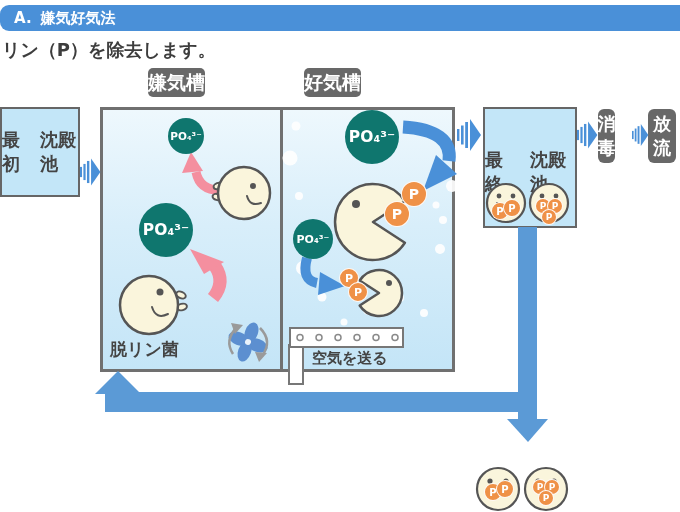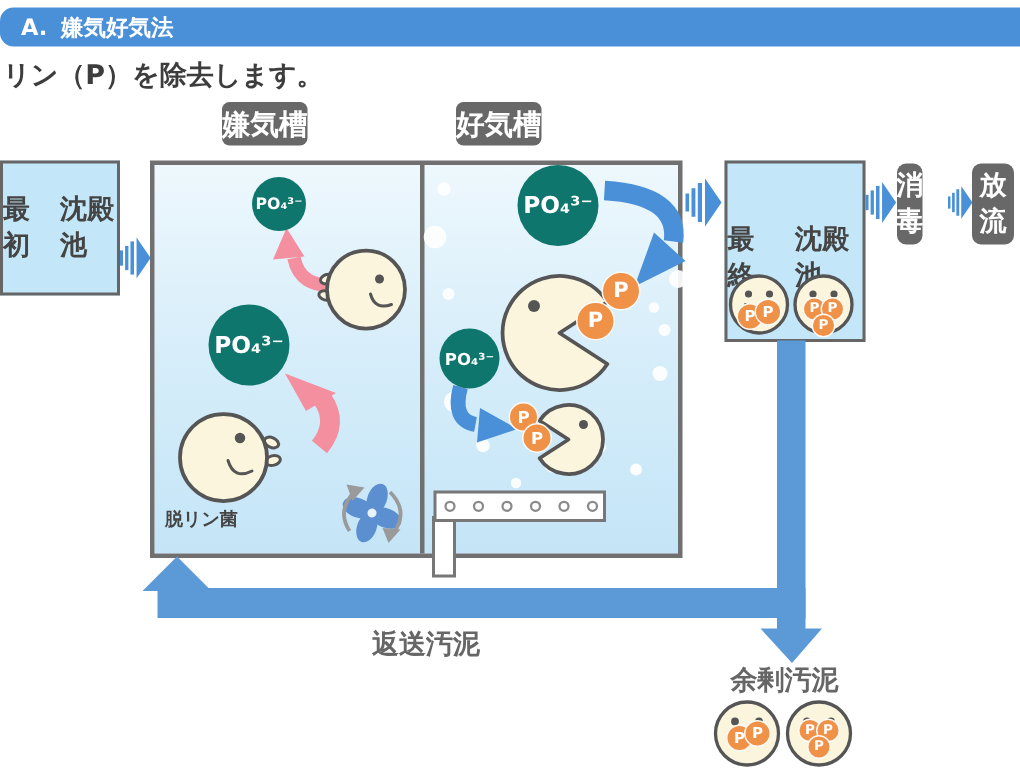--- a/index.html
+++ b/index.html
@@ -214,17 +214,16 @@
   <div class="abs pcirc" style="left:535px;top:198px;width:16px;height:16px;font-size:9px;">P</div>
   <div class="abs pcirc" style="left:547px;top:198px;width:16px;height:16px;font-size:9px;">P</div>
   <div class="abs pcirc" style="left:541px;top:209px;width:16px;height:16px;font-size:9px;">P</div>
 
   <div class="abs pcirc" style="left:484px;top:483px;width:18px;height:18px;font-size:10px;">P</div>
   <div class="abs pcirc" style="left:496px;top:480px;width:18px;height:18px;font-size:10px;">P</div>
   <div class="abs pcirc" style="left:532px;top:479px;width:16px;height:16px;font-size:9px;">P</div>
   <div class="abs pcirc" style="left:544px;top:479px;width:16px;height:16px;font-size:9px;">P</div>
   <div class="abs pcirc" style="left:538px;top:490px;width:16px;height:16px;font-size:9px;">P</div>
 
-  <div class="abs dlabel" style="left:110px;top:338px;font-size:12px;">脱リン菌</div>
-  <div class="abs sludge" style="left:248px;top:417px;">返送汚泥</div>
-  <div class="abs sludge" style="left:487px;top:441px;">余剰汚泥</div>
+  <div class="abs dlabel" style="left:110px;top:338px;font-size:17px;">脱リン菌</div>
+  <div class="abs dlabel" style="left:312px;top:349px;">空気を送る</div>
 
 </div>
 
 </body></html>

